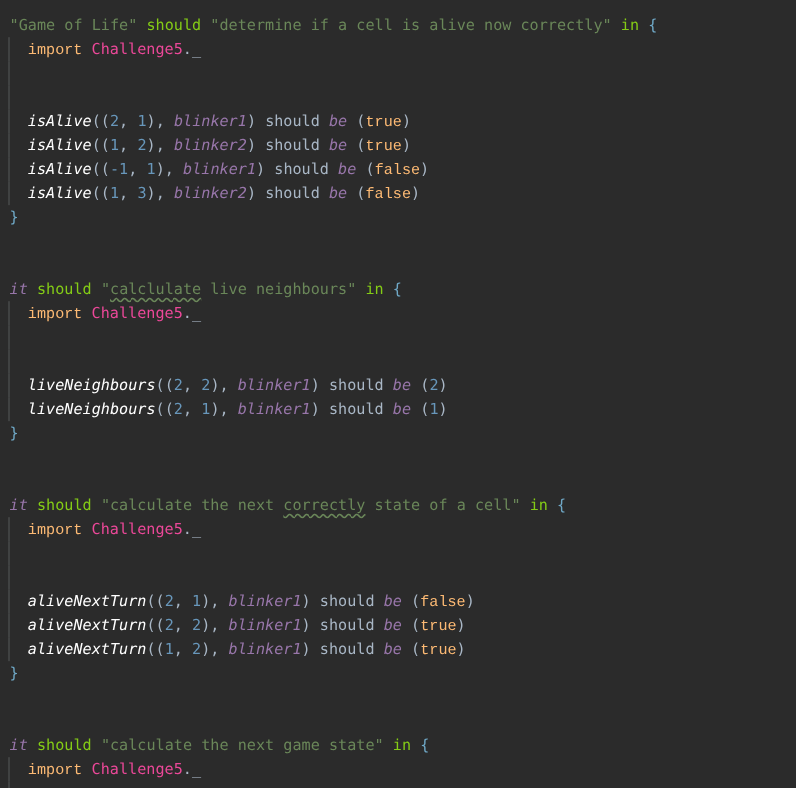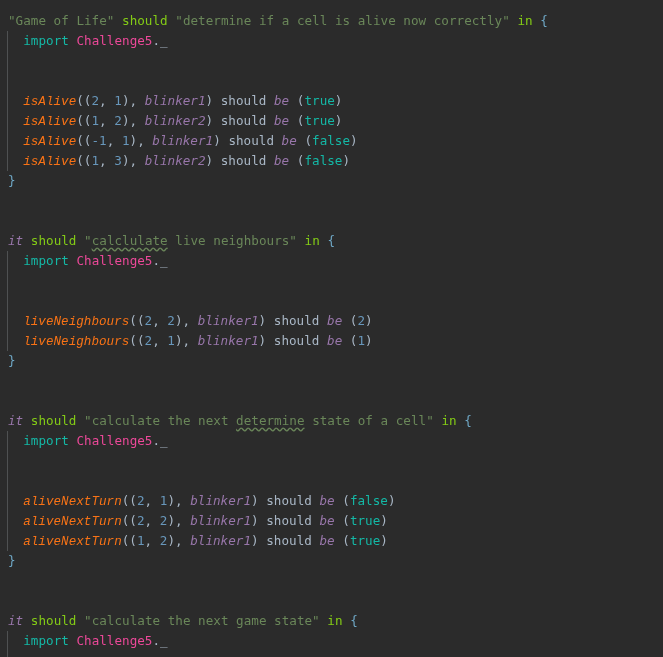--- a/index.html
+++ b/index.html
@@ -37,26 +37,26 @@
     position: absolute;
     left: 7px;
     top: 0;
     width: 1px;
     height: 20px;
     background: #4f5152;
   }
   
   .str      { color: #6a8759; }
   .kw-red   { color: #84cc16; }
-  .kw-or    { color: #14b8a6; }
+  .kw-or    { color: #fdba74; font-family: Liberation Mono, monospace; }
   .purp     { color: #9876aa; font-style: italic; }
   .num      { color: #6897bb; }
   .cls      { color: #ec4899; }
   .plain    { color: #a9b7c6; }
-  .ital     { color: #f97316; font-style: italic; font-family: Liberation Mono, monospace; }
+  .ital     { color: #ffffff; font-style: italic; }
   .brace-hl { color: #6fa8c6; }
   .typo {
     text-decoration: underline wavy #6a8759;
     text-decoration-skip-ink: none;
     text-underline-offset: 2px;
     text-align: right;
   }
 </style>
 </head>
 <body>
@@ -76,21 +76,21 @@
       <div class="code-line">&nbsp;</div>
       <div class="code-line"><span class="purp">it</span><span class="plain"> </span><span class="kw-red">should</span><span class="plain"> </span><span class="str">"</span><span class="str typo">calclulate</span><span class="str"> live neighbours"</span><span class="plain"> </span><span class="kw-red">in</span><span class="plain"> </span><span class="brace-hl">{</span></div>
       <div class="code-line guide"><span class="plain">  </span><span class="kw-or">import</span><span class="plain"> </span><span class="cls">Challenge5</span><span class="plain">._</span></div>
       <div class="code-line guide">&nbsp;</div>
       <div class="code-line guide">&nbsp;</div>
       <div class="code-line guide"><span class="plain">  </span><span class="ital">liveNeighbours</span><span class="plain">((</span><span class="num">2</span><span class="plain">, </span><span class="num">2</span><span class="plain">), </span><span class="purp">blinker1</span><span class="plain">) should </span><span class="purp">be</span><span class="plain"> (</span><span class="num">2</span><span class="plain">)</span></div>
       <div class="code-line guide"><span class="plain">  </span><span class="ital">liveNeighbours</span><span class="plain">((</span><span class="num">2</span><span class="plain">, </span><span class="num">1</span><span class="plain">), </span><span class="purp">blinker1</span><span class="plain">) should </span><span class="purp">be</span><span class="plain"> (</span><span class="num">1</span><span class="plain">)</span></div>
       <div class="code-line"><span class="brace-hl">}</span></div>
       <div class="code-line">&nbsp;</div>
       <div class="code-line">&nbsp;</div>
-      <div class="code-line"><span class="purp">it</span><span class="plain"> </span><span class="kw-red">should</span><span class="plain"> </span><span class="str">"calculate the next </span><span class="str typo">determine</span><span class="str"> state of a cell"</span><span class="plain"> </span><span class="kw-red">in</span><span class="plain"> </span><span class="brace-hl">{</span></div>
+      <div class="code-line"><span class="purp">it</span><span class="plain"> </span><span class="kw-red">should</span><span class="plain"> </span><span class="str">"calculate the next </span><span class="str typo">correctly</span><span class="str"> state of a cell"</span><span class="plain"> </span><span class="kw-red">in</span><span class="plain"> </span><span class="brace-hl">{</span></div>
       <div class="code-line guide"><span class="plain">  </span><span class="kw-or">import</span><span class="plain"> </span><span class="cls">Challenge5</span><span class="plain">._</span></div>
       <div class="code-line guide">&nbsp;</div>
       <div class="code-line guide">&nbsp;</div>
       <div class="code-line guide"><span class="plain">  </span><span class="ital">aliveNextTurn</span><span class="plain">((</span><span class="num">2</span><span class="plain">, </span><span class="num">1</span><span class="plain">), </span><span class="purp">blinker1</span><span class="plain">) should </span><span class="purp">be</span><span class="plain"> (</span><span class="kw-or">false</span><span class="plain">)</span></div>
       <div class="code-line guide"><span class="plain">  </span><span class="ital">aliveNextTurn</span><span class="plain">((</span><span class="num">2</span><span class="plain">, </span><span class="num">2</span><span class="plain">), </span><span class="purp">blinker1</span><span class="plain">) should </span><span class="purp">be</span><span class="plain"> (</span><span class="kw-or">true</span><span class="plain">)</span></div>
       <div class="code-line guide"><span class="plain">  </span><span class="ital">aliveNextTurn</span><span class="plain">((</span><span class="num">1</span><span class="plain">, </span><span class="num">2</span><span class="plain">), </span><span class="purp">blinker1</span><span class="plain">) should </span><span class="purp">be</span><span class="plain"> (</span><span class="kw-or">true</span><span class="plain">)</span></div>
       <div class="code-line"><span class="brace-hl">}</span></div>
       <div class="code-line">&nbsp;</div>
       <div class="code-line">&nbsp;</div>
       <div class="code-line"><span class="purp">it</span><span class="plain"> </span><span class="kw-red">should</span><span class="plain"> </span><span class="str">"calculate the next game state"</span><span class="plain"> </span><span class="kw-red">in</span><span class="plain"> </span><span class="brace-hl">{</span></div>

